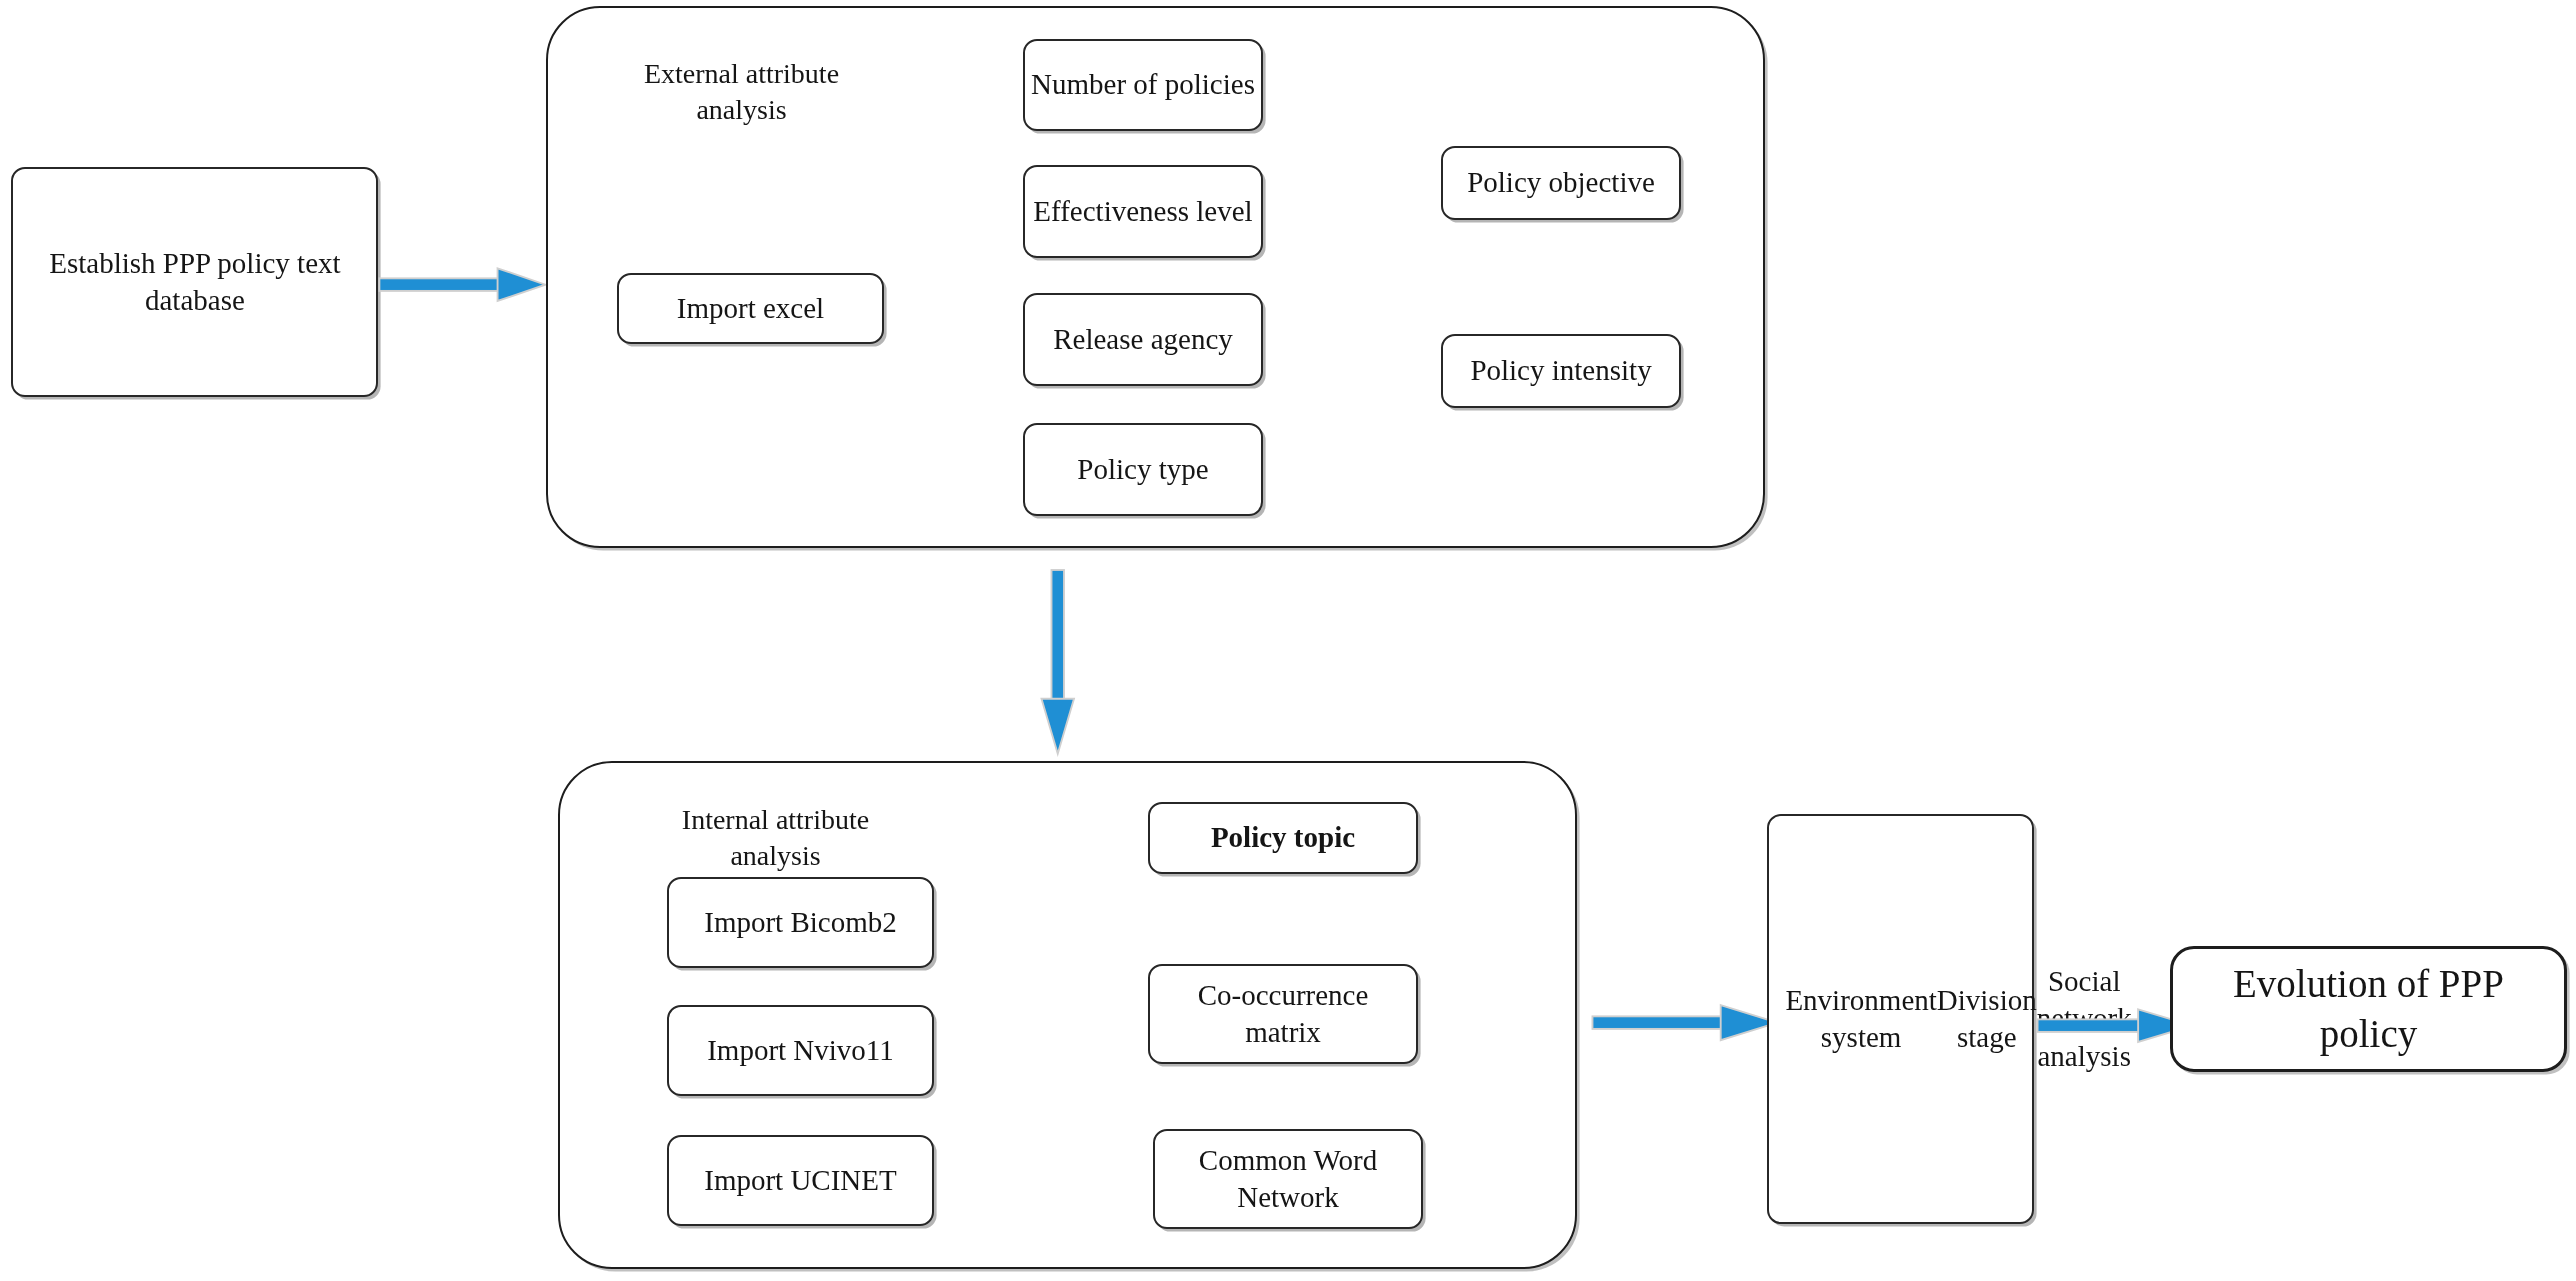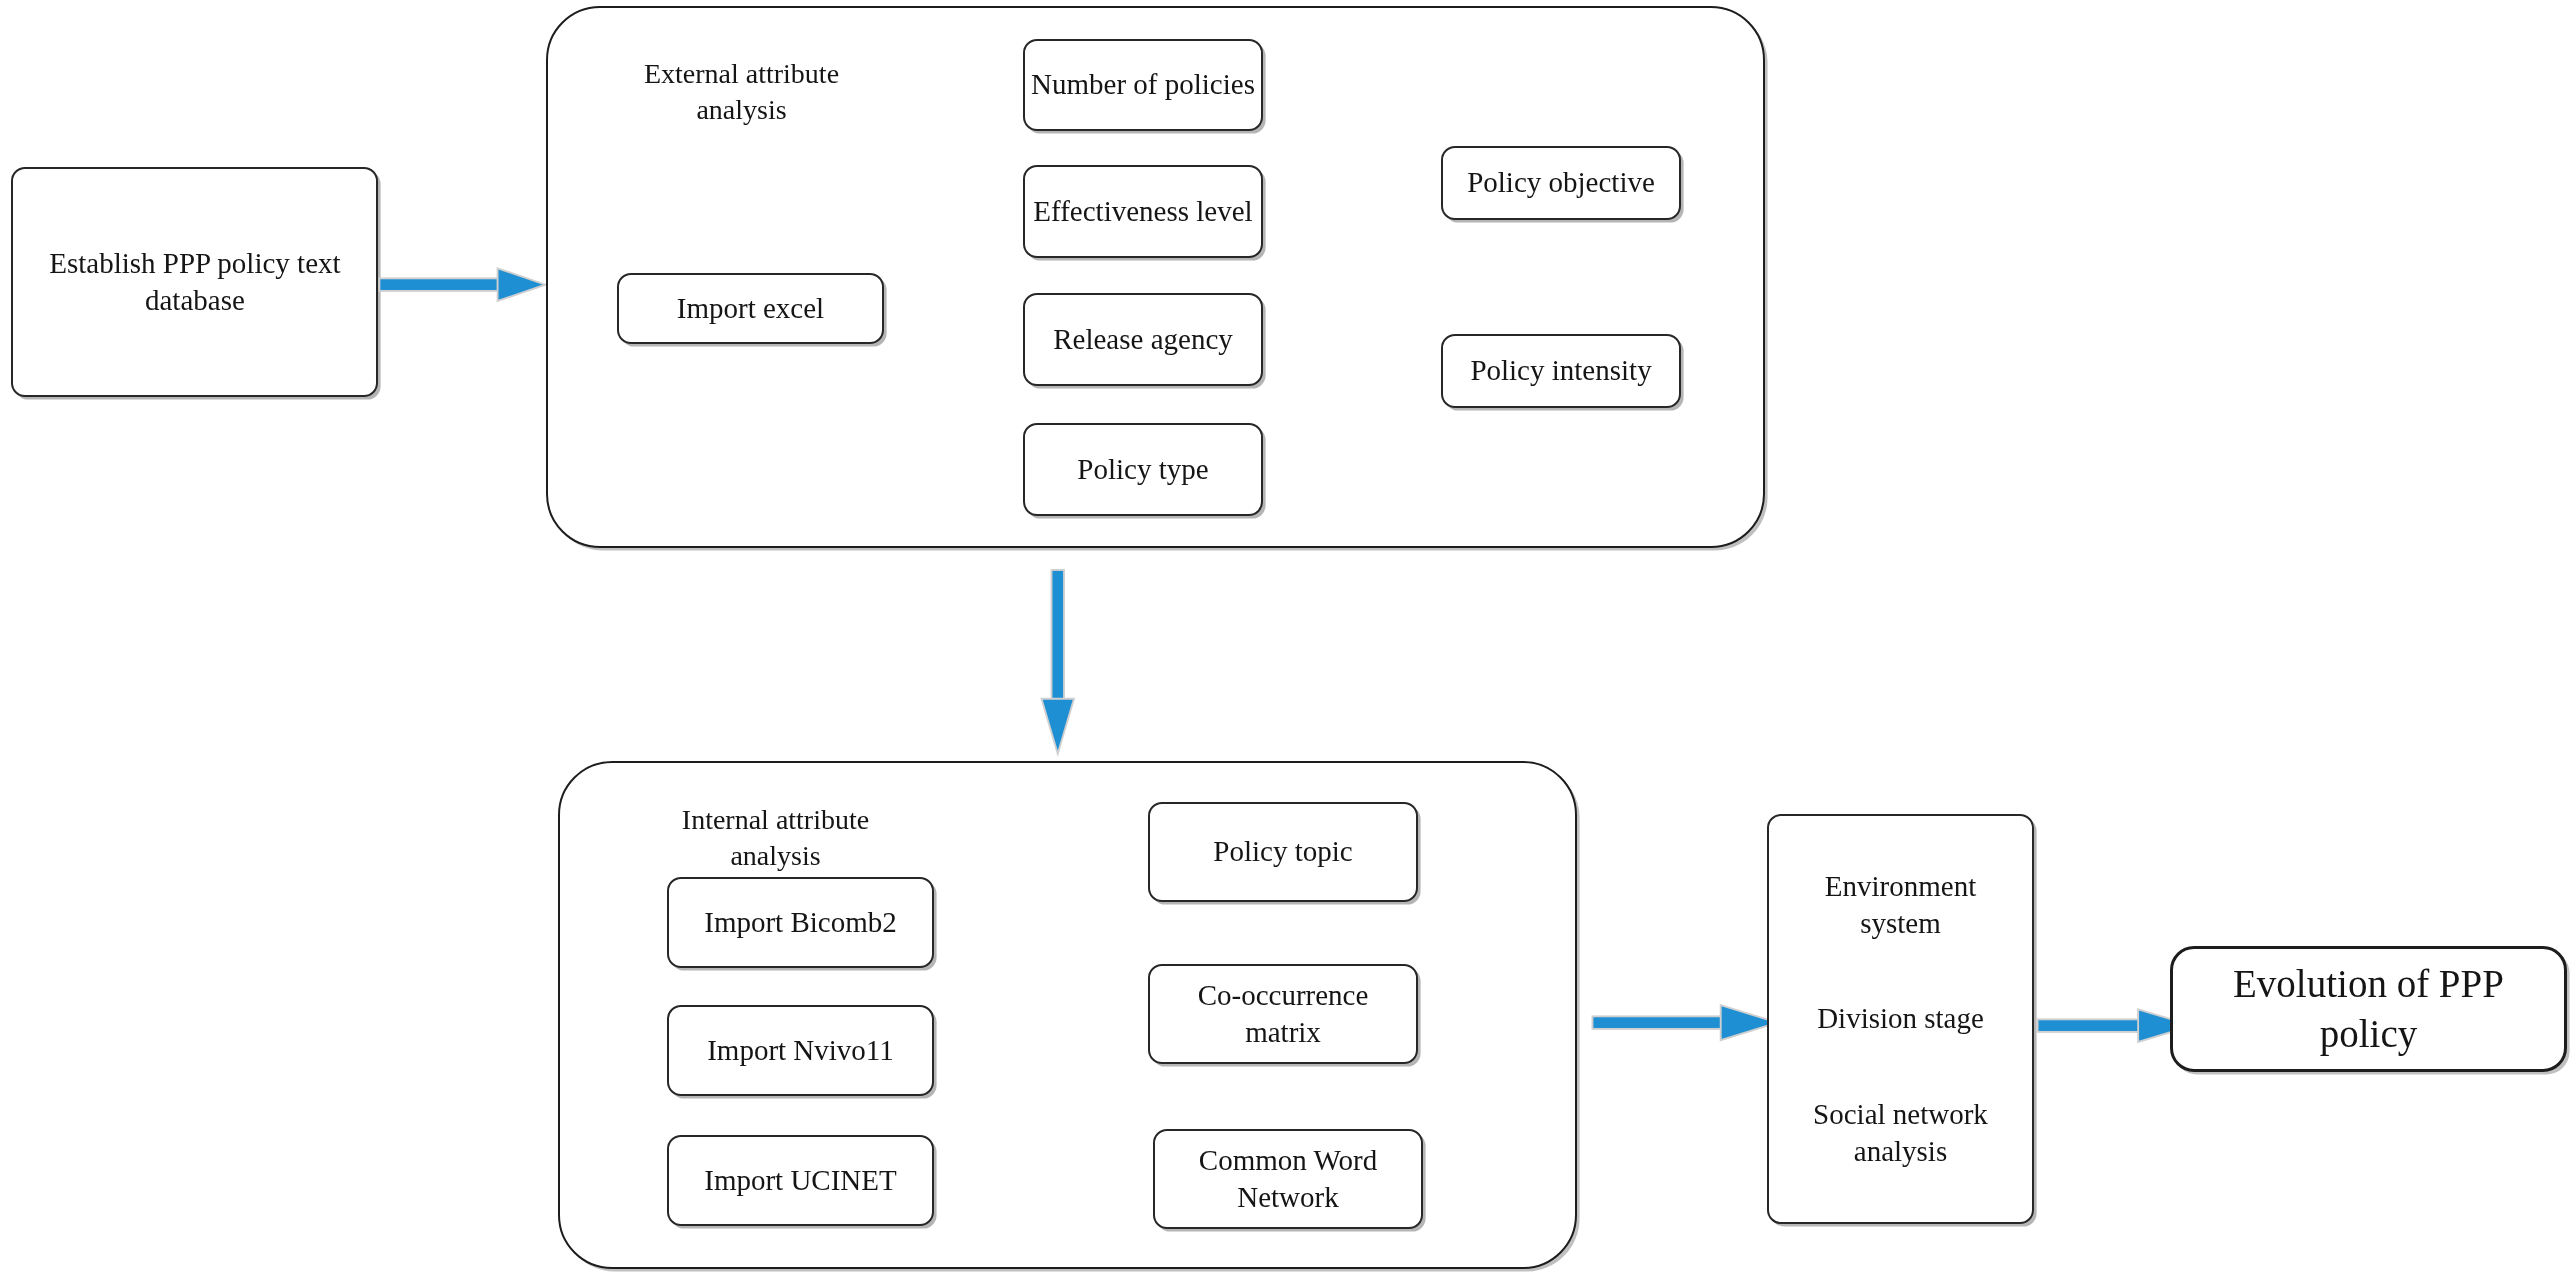--- a/index.html
+++ b/index.html
@@ -136,40 +136,40 @@
   <div class="node rect t-lg" style="left:667px; top:877px; width:267px; height:91px;">
     <span>Import Bicomb2</span>
   </div>
   <div class="node rect t-lg" style="left:667px; top:1005px; width:267px; height:91px;">
     <span>Import Nvivo11</span>
   </div>
   <div class="node rect t-lg" style="left:667px; top:1135px; width:267px; height:91px;">
     <span>Import UCINET</span>
   </div>
 
-  <div class="node rect t-lg" style="left:1148px; top:802px; width:270px; height:100px;">
+  <div class="node rect t-lg" style="left:1148px; top:802px; width:270px; height:72px;font-weight:bold;">
     <span>Policy topic</span>
   </div>
   <div class="node rect t-lg" style="left:1148px; top:964px; width:270px; height:100px; padding:0 14px;">
     <span>Co-occurrence matrix</span>
   </div>
   <div class="node rect t-lg" style="left:1153px; top:1129px; width:270px; height:100px; padding:0 14px;">
     <span>Common Word Network</span>
   </div>
 
   <div class="arrow" style="left:1591px; top:1000px; width:189px; height:44px;">
     <svg width="189" height="44" viewBox="0 0 300 70">
       <g>
         <rect x="2" y="26" width="212" height="20" fill="#1f8fd4" stroke="#cfcfcf" stroke-width="3"></rect>
         <path d="M206 8 L296 36 L206 64 Z" fill="#1f8fd4" stroke="#cfcfcf" stroke-width="3"></path>
       </g>
     </svg>
   </div>
 
-  <div class="node rect" style="left:1767px; top:814px; width:267px; height:410px; flex-direction:column; justify-content:space-around; padding:23px 16.4px;">
+  <div class="node rect" style="left:1767px; top:814px; width:267px; height:410px; flex-direction:row; justify-content:space-around; padding:23px 16.4px;">
     <div class="t-lg">Environment system</div>
     <div class="t-lg">Division stage</div>
     <div class="t-lg">Social network analysis</div>
   </div>
 
   <div class="arrow" style="left:2036px; top:1003px; width:159px; height:44px;">
     <svg width="159" height="44" viewBox="0 0 252 70">
       <g>
         <rect x="2" y="26" width="168" height="20" fill="#1f8fd4" stroke="#cfcfcf" stroke-width="3"></rect>
         <path d="M162 10 L248 36 L162 62 Z" fill="#1f8fd4" stroke="#cfcfcf" stroke-width="3"></path>

